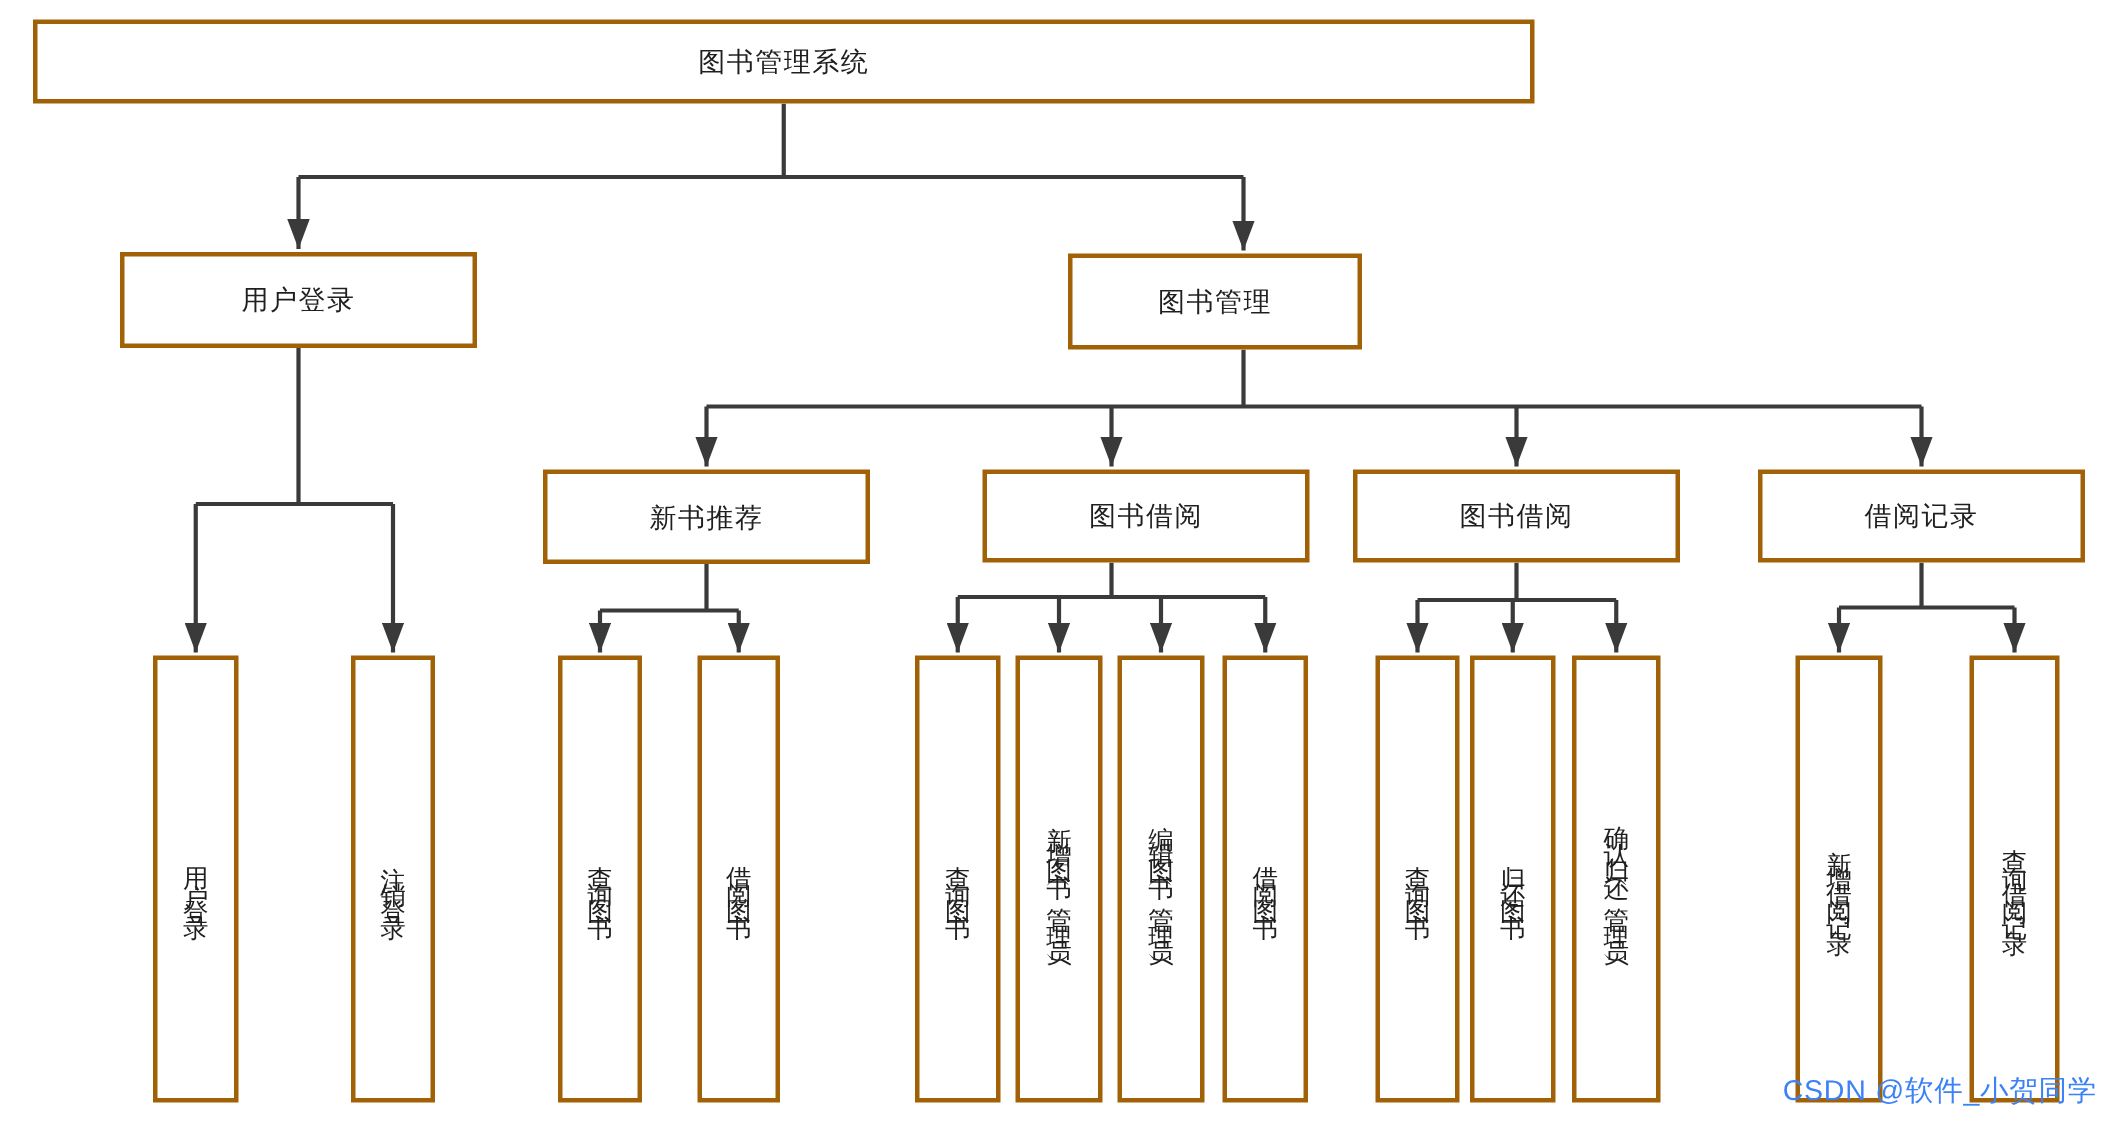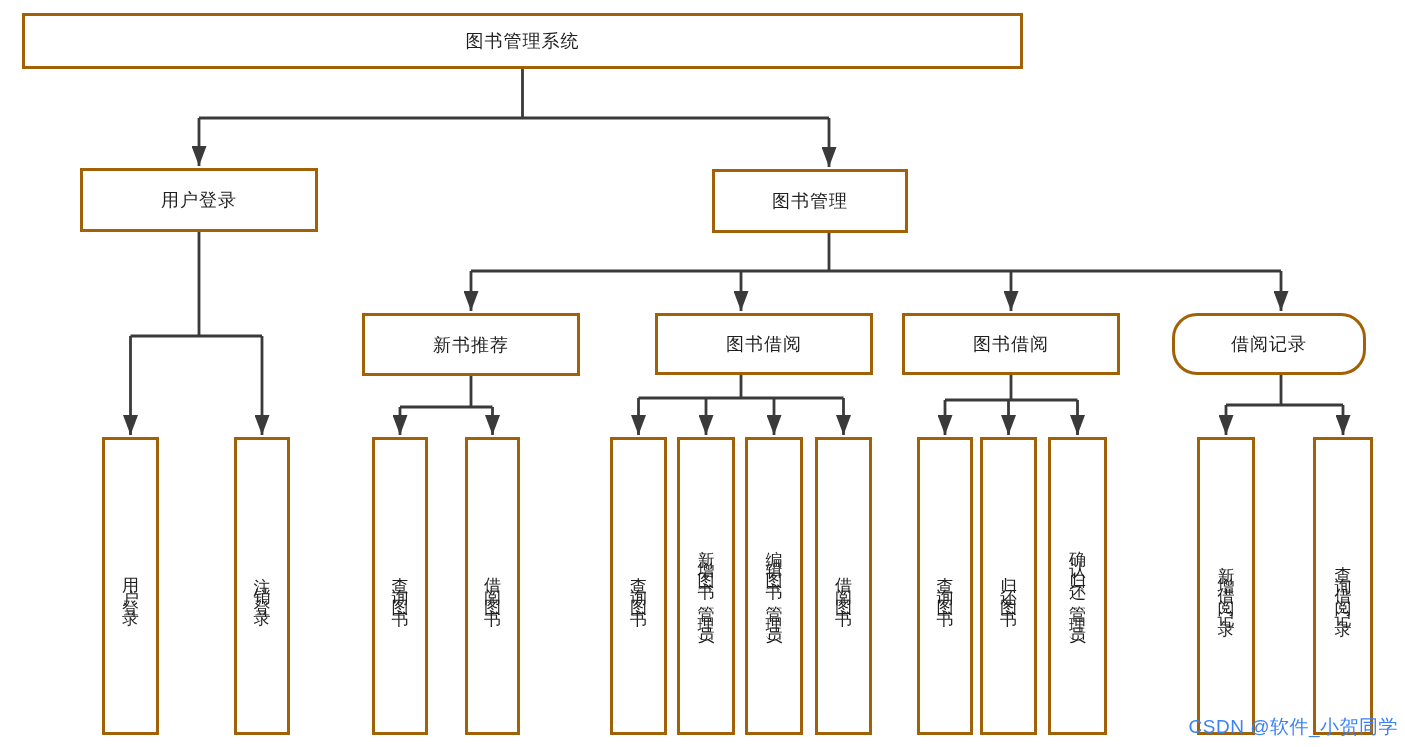--- a/index.html
+++ b/index.html
@@ -82,21 +82,21 @@
   </svg>
 
   <div class="node" style="left:22px;top:13px;width:1001px;height:56px;">图书管理系统</div>
 
   <div class="node" style="left:80px;top:168px;width:238px;height:64px;">用户登录</div>
   <div class="node" style="left:712px;top:169px;width:196px;height:64px;">图书管理</div>
 
   <div class="node" style="left:362px;top:313px;width:218px;height:63px;">新书推荐</div>
   <div class="node" style="left:632px;top:313px;width:218px;height:62px;margin-left:23px;">图书借阅</div>
   <div class="node" style="left:902px;top:313px;width:218px;height:62px;">图书借阅</div>
-  <div class="node" style="left:1172px;top:313px;width:194px;height:62px;border-radius:25px;">借阅记录</div>
+  <div class="node" style="left:1172px;top:313px;width:218px;height:62px;">借阅记录</div>
 
   <div class="node vertical" style="left:102px;top:437px;width:57px;height:298px;">
     <span>用户登录</span>
   </div>
   <div class="node vertical" style="left:234px;top:437px;width:56px;height:298px;">
     <span>注销登录</span>
   </div>
 
   <div class="node vertical" style="left:372px;top:437px;width:56px;height:298px;">
     <span>查询图书</span>

